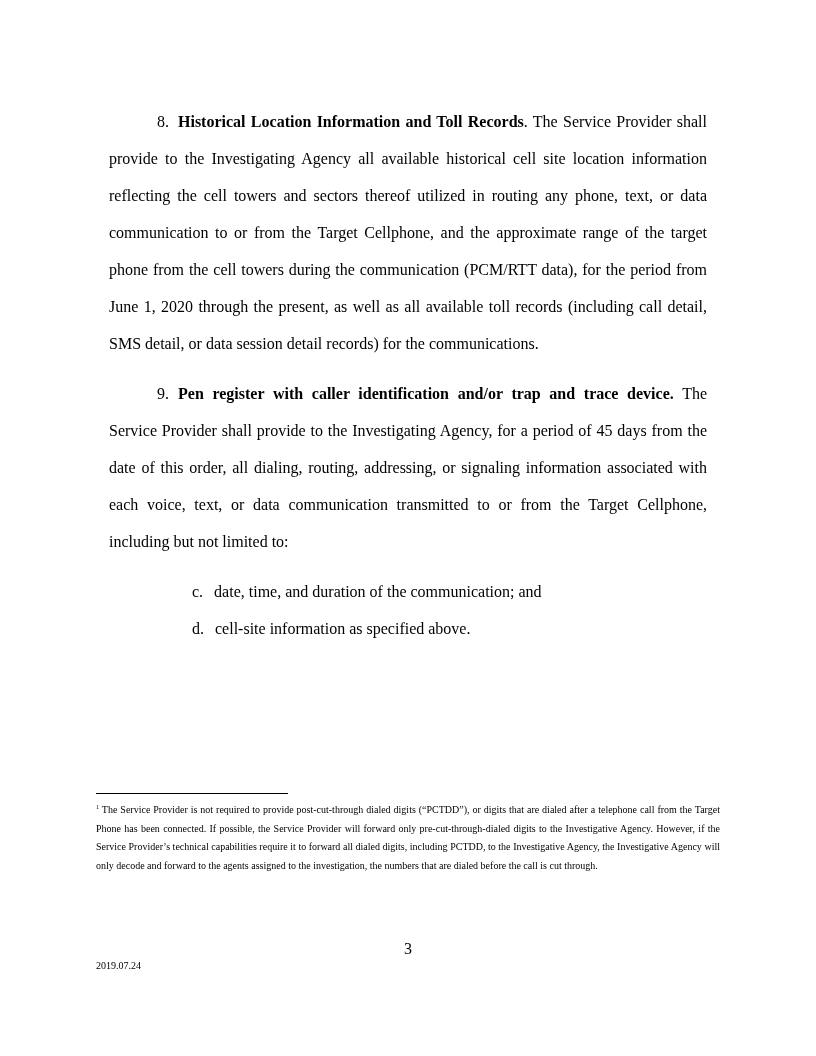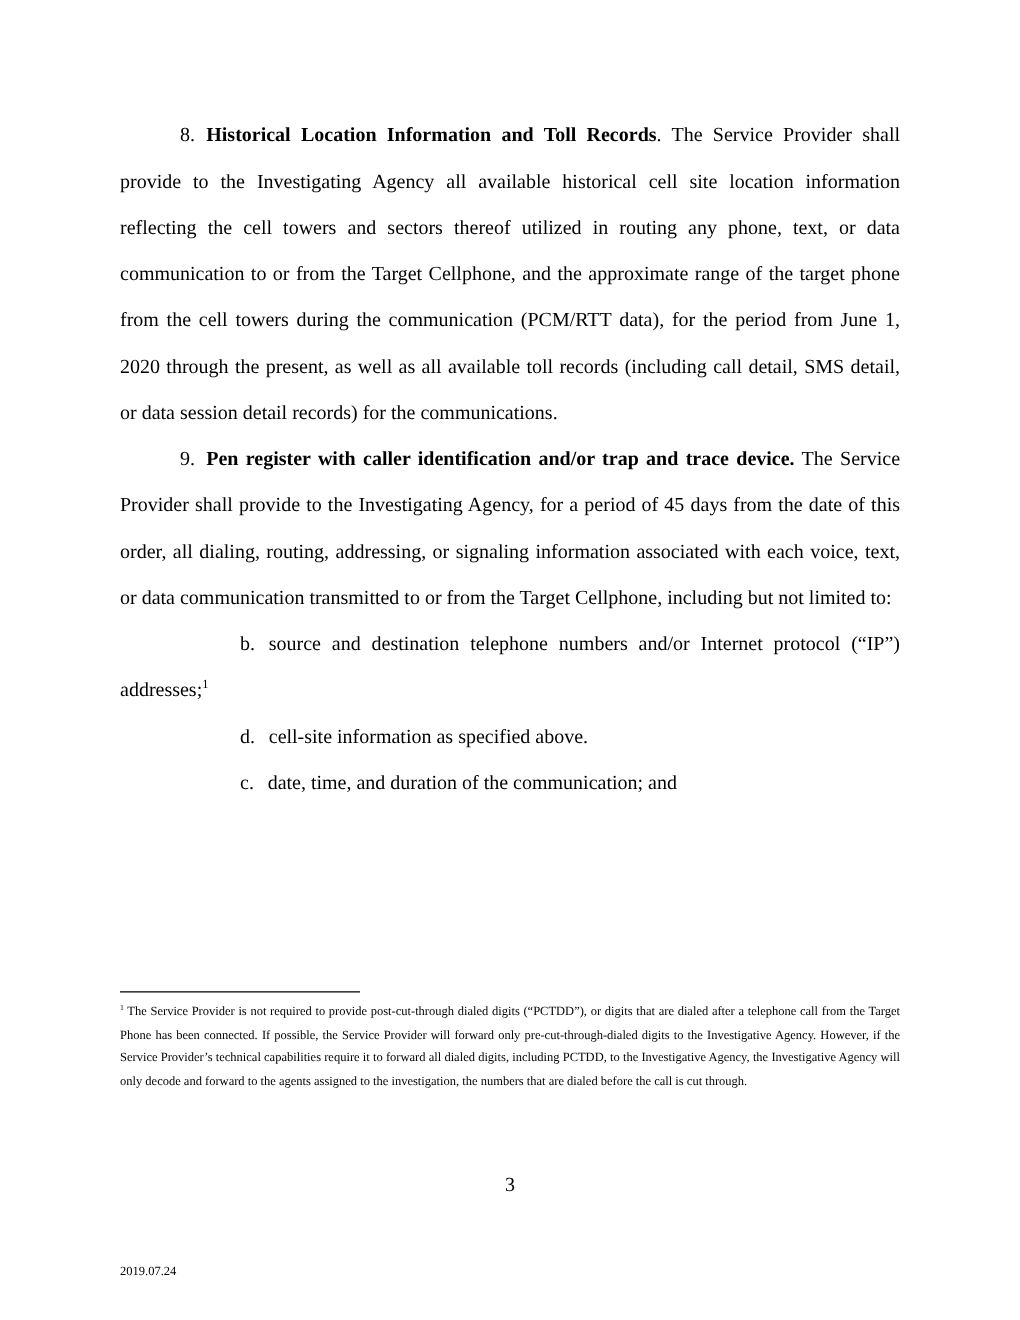--- a/index.html
+++ b/index.html
@@ -19,21 +19,21 @@
   .content {
     position: absolute;
     left: 96px;
     right: 96px;
     top: 90px;
     font-size: 16px;
     line-height: 37px;
     text-align: justify;
   }
   .body-para {
-    margin: 0;
+    margin: 13px;
     text-indent: 48px;
   }
   .sub-item {
     margin: 0;
     text-indent: 96px;
   }
   .para-num {
     margin-right: 9px;
   }
   .item-label {
@@ -66,41 +66,40 @@
     position: absolute;
     left: 0;
     top: 940px;
     width: 100%;
     text-align: center;
     font-size: 16px;
   }
   .date-stamp {
     position: absolute;
     left: 96px;
-    top: 1012px;
+    top: 960px;
     font-size: 10px;
   }
 </style>
 </head>
 <body>
 
 <div class="page">
 
   <div class="content">
 
     <p class="body-para"><span class="para-num">8.</span><span class="para-heading">Historical Location Information and Toll Records</span><span>. The Service Provider shall provide to the Investigating Agency all available historical cell site location information reflecting the cell towers and sectors thereof utilized in routing any phone, text, or data communication to or from the Target Cellphone, and the approximate range of the target phone from the cell towers during the communication (PCM/RTT data), for the period from June 1, 2020 through the present, as well as all available toll records (including call detail, SMS detail, or data session detail records) for the communications.</span></p>
 
     <p class="body-para"><span class="para-num">9.</span><span class="para-heading">Pen register with caller identification and/or trap and trace device.</span><span> The Service Provider shall provide to the Investigating Agency, for a period of 45 days from the date of this order, all dialing, routing, addressing, or signaling information associated with each voice, text, or data communication transmitted to or from the Target Cellphone, including but not limited to:</span></p>
 
 
-    <p class="sub-item"><span class="item-label">b.</span><span>source and destination telephone numbers and/or Internet protocol (“IP”) addresses;</span><sup>1</sup></p>
+
+    <p class="sub-item"><span class="item-label">c.</span><span>date, time, and duration of the communication; and</span></p>
 
     <p class="sub-item"><span class="item-label">d.</span><span>cell-site information as specified above.</span></p>
-
-    <p class="sub-item"><span class="item-label">c.</span><span>date, time, and duration of the communication; and</span></p>
 
   </div>
 
   <div class="footnote">
     <div class="fn-separator"></div>
     <div><sup>1</sup><span> The Service Provider is not required to provide post-cut-through dialed digits (“PCTDD”), or digits that are dialed after a telephone call from the Target Phone has been connected.  If possible, the Service Provider will forward only pre-cut-through-dialed digits to the Investigative Agency.  However, if the Service Provider’s technical capabilities require it to forward all dialed digits, including PCTDD, to the Investigative Agency, the Investigative Agency will only decode and forward to the agents assigned to the investigation, the numbers that are dialed before the call is cut through.</span></div>
   </div>
 
   <div class="page-number">3</div>
 

